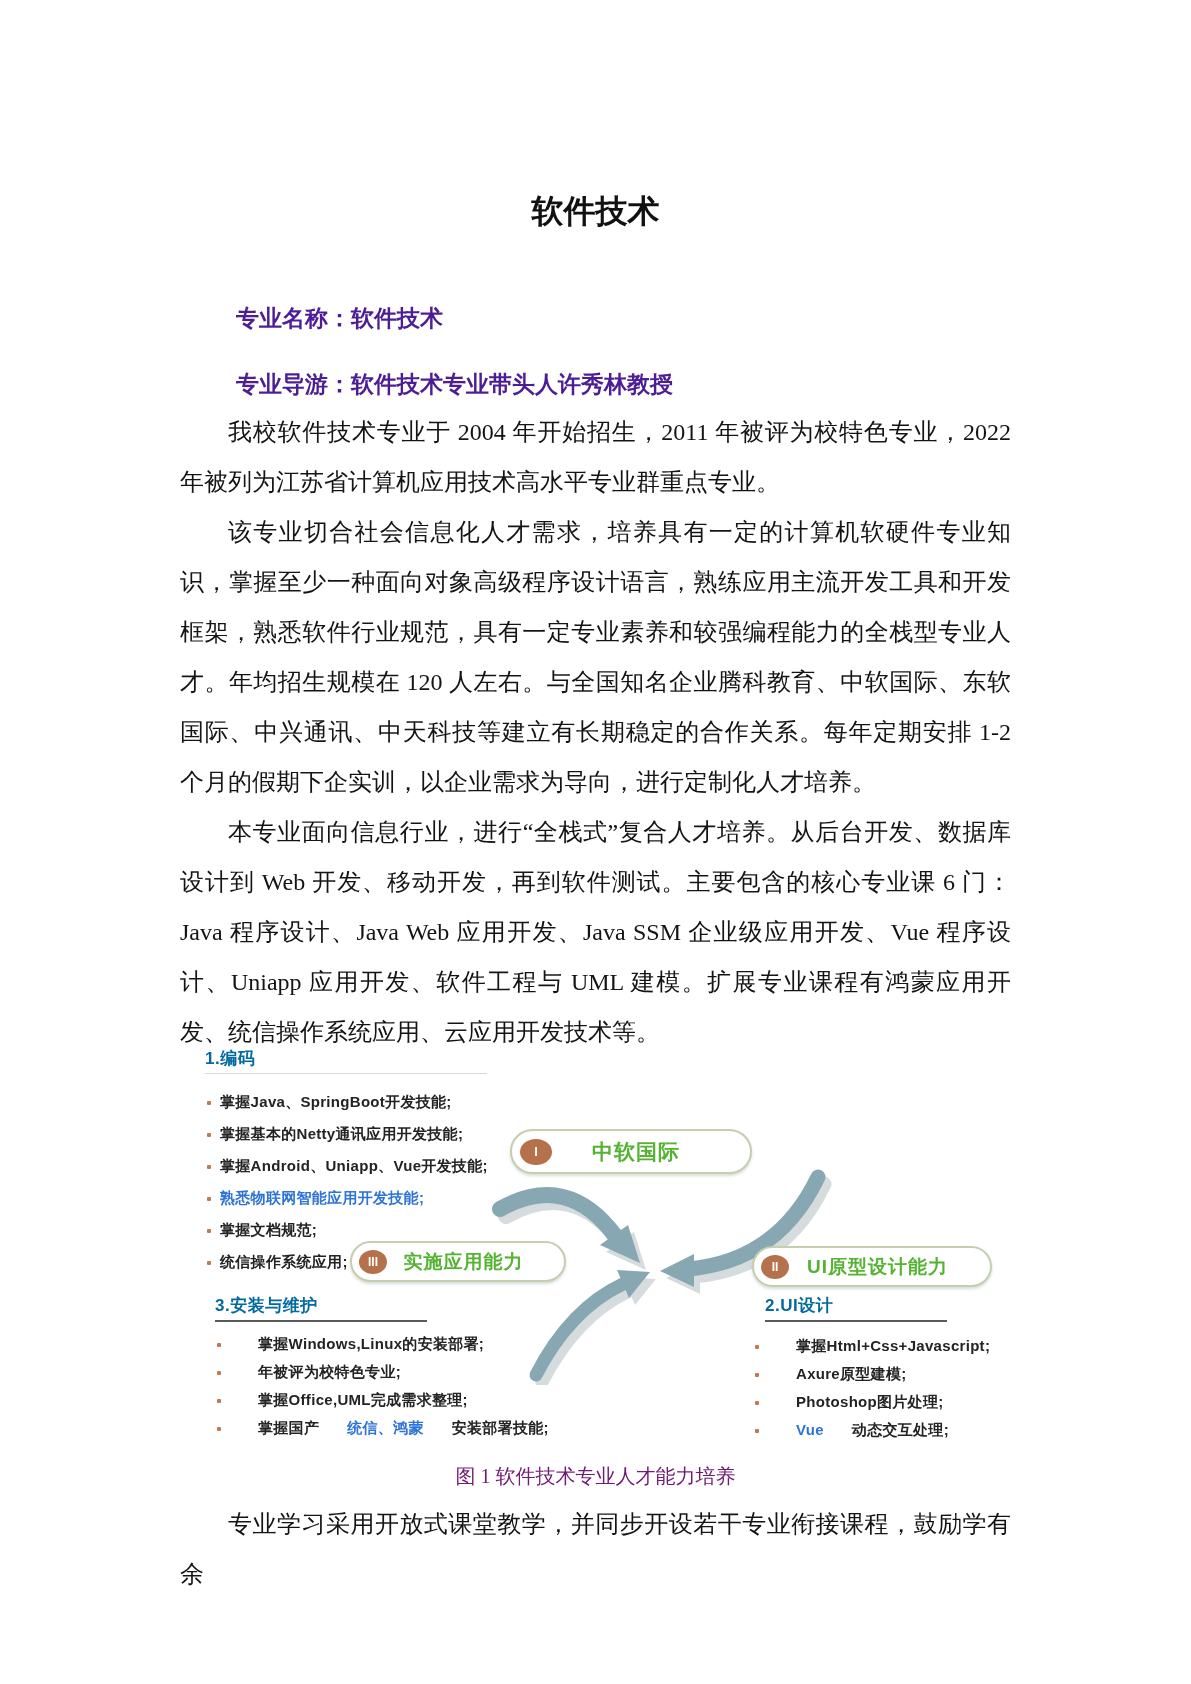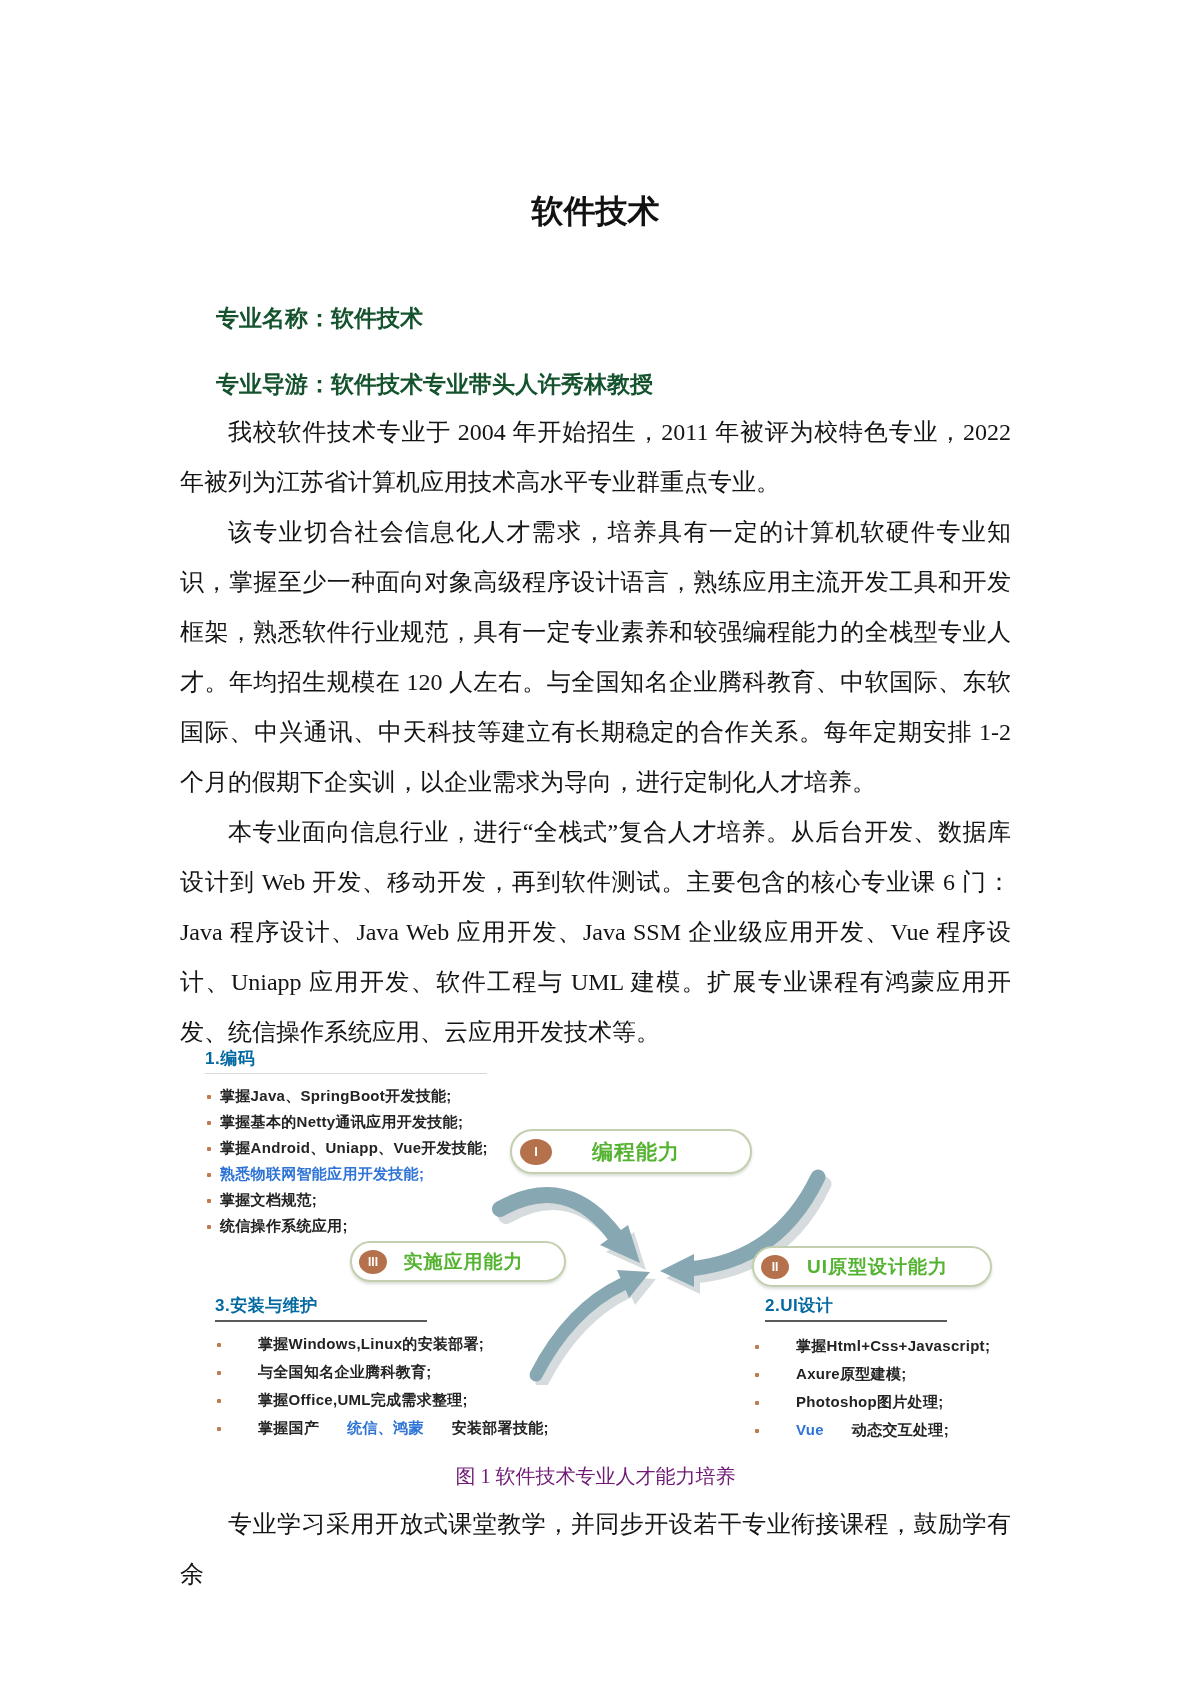--- a/index.html
+++ b/index.html
@@ -10,22 +10,22 @@
   }
   .content{position:absolute;left:180px;top:0;width:831px;}
 
   .doc-title{
     margin:190px 0 0 0;font-size:32px;font-weight:bold;line-height:42px;
     text-align:center;color:#111;
     font-family:"Liberation Serif","DejaVu Serif",serif;
   }
   .doc-h2{
     font-family:"Liberation Sans","DejaVu Sans",sans-serif;
-    font-size:23px;font-weight:bold;line-height:32px;color:#14532d;
-    margin:0 0 0 36px;
+    font-size:23px;font-weight:bold;line-height:32px;color:#4c1d95;
+    margin:0 0 0 56px;
   }
   .h2-first{margin-top:70px;}
   .h2-second{margin-top:34px;}
 
   .body-p{
     font-size:24px;line-height:50px;text-align:justify;
     text-indent:48px;margin:0;color:#141414;
   }
   .p-first{margin-top:7px;}
 
@@ -33,21 +33,21 @@
   .fig{
     position:relative;height:402px;margin:-10px 0 0 0;
     font-family:"Liberation Sans","DejaVu Sans",sans-serif;
   }
   .sec-h{position:absolute;font-size:17px;font-weight:bold;color:#0369a1;letter-spacing:.5px;margin:0;}
   .sec-line{position:absolute;height:1px;background:#d9d9d9;}
   .sec-line.dark{background:#5a5a5a;height:2px;}
   .bullets{position:absolute;display:flex;flex-direction:column;}
   .bullet{display:flex;align-items:flex-start;white-space:nowrap;
           font-size:15px;font-weight:bold;color:#232323;letter-spacing:.3px;}
-  .g-24 .bullet{margin-bottom:7px;}
+  .g-24 .bullet{margin-bottom:7px;margin-top:6px;}
   .g-25 .bullet{margin-bottom:9px;gap:28px;}
   .dot{flex:none;width:4px;height:4px;border-radius:1px;background:#C07A50;margin:8px 9px 0 0;}
   .blue{color:#2E73D6;}
 
   .pill{
     position:absolute;display:flex;align-items:center;
     background:#fff;border:2px solid #c3cfae;border-radius:26px;
     box-shadow:inset 0 0 0 3px #ffffff,0 2px 3px rgba(140,160,140,.35);
   }
   .pill-num{
@@ -139,21 +139,21 @@
             <span>掌握文档规范;</span>
           </div>
           <div class="bullet">
             <span class="dot"></span>
             <span>统信操作系统应用;</span>
           </div>
         </div>
 
       <div class="pill pill-I">
         <span class="pill-num">I</span>
-        <span class="pill-label">编程能力</span>
+        <span class="pill-label">中软国际</span>
       </div>
 
       <div class="pill pill-II">
         <span class="pill-num">II</span>
         <span class="pill-label">UI原型设计能力</span>
       </div>
 
       <div class="pill pill-III">
         <span class="pill-num">III</span>
         <span class="pill-label">实施应用能力</span>
@@ -161,21 +161,21 @@
 
       <h3 class="sec-h" style="left:35px;top:247px;">3.安装与维护</h3>
       <div class="sec-line dark" style="left:35px;top:273px;width:212px;"></div>
       <div class="bullets g-25" style="left:37px;top:288px;">
           <div class="bullet">
             <span class="dot"></span>
             <span>掌握Windows,Linux的安装部署;</span>
           </div>
           <div class="bullet">
             <span class="dot"></span>
-            <span>与全国知名企业腾科教育;</span>
+            <span>年被评为校特色专业;</span>
           </div>
           <div class="bullet">
             <span class="dot"></span>
             <span>掌握Office,UML完成需求整理;</span>
           </div>
           <div class="bullet">
             <span class="dot"></span>
             <span>掌握国产</span>
             <span class="blue">统信、鸿蒙</span>
             <span>安装部署技能;</span>

